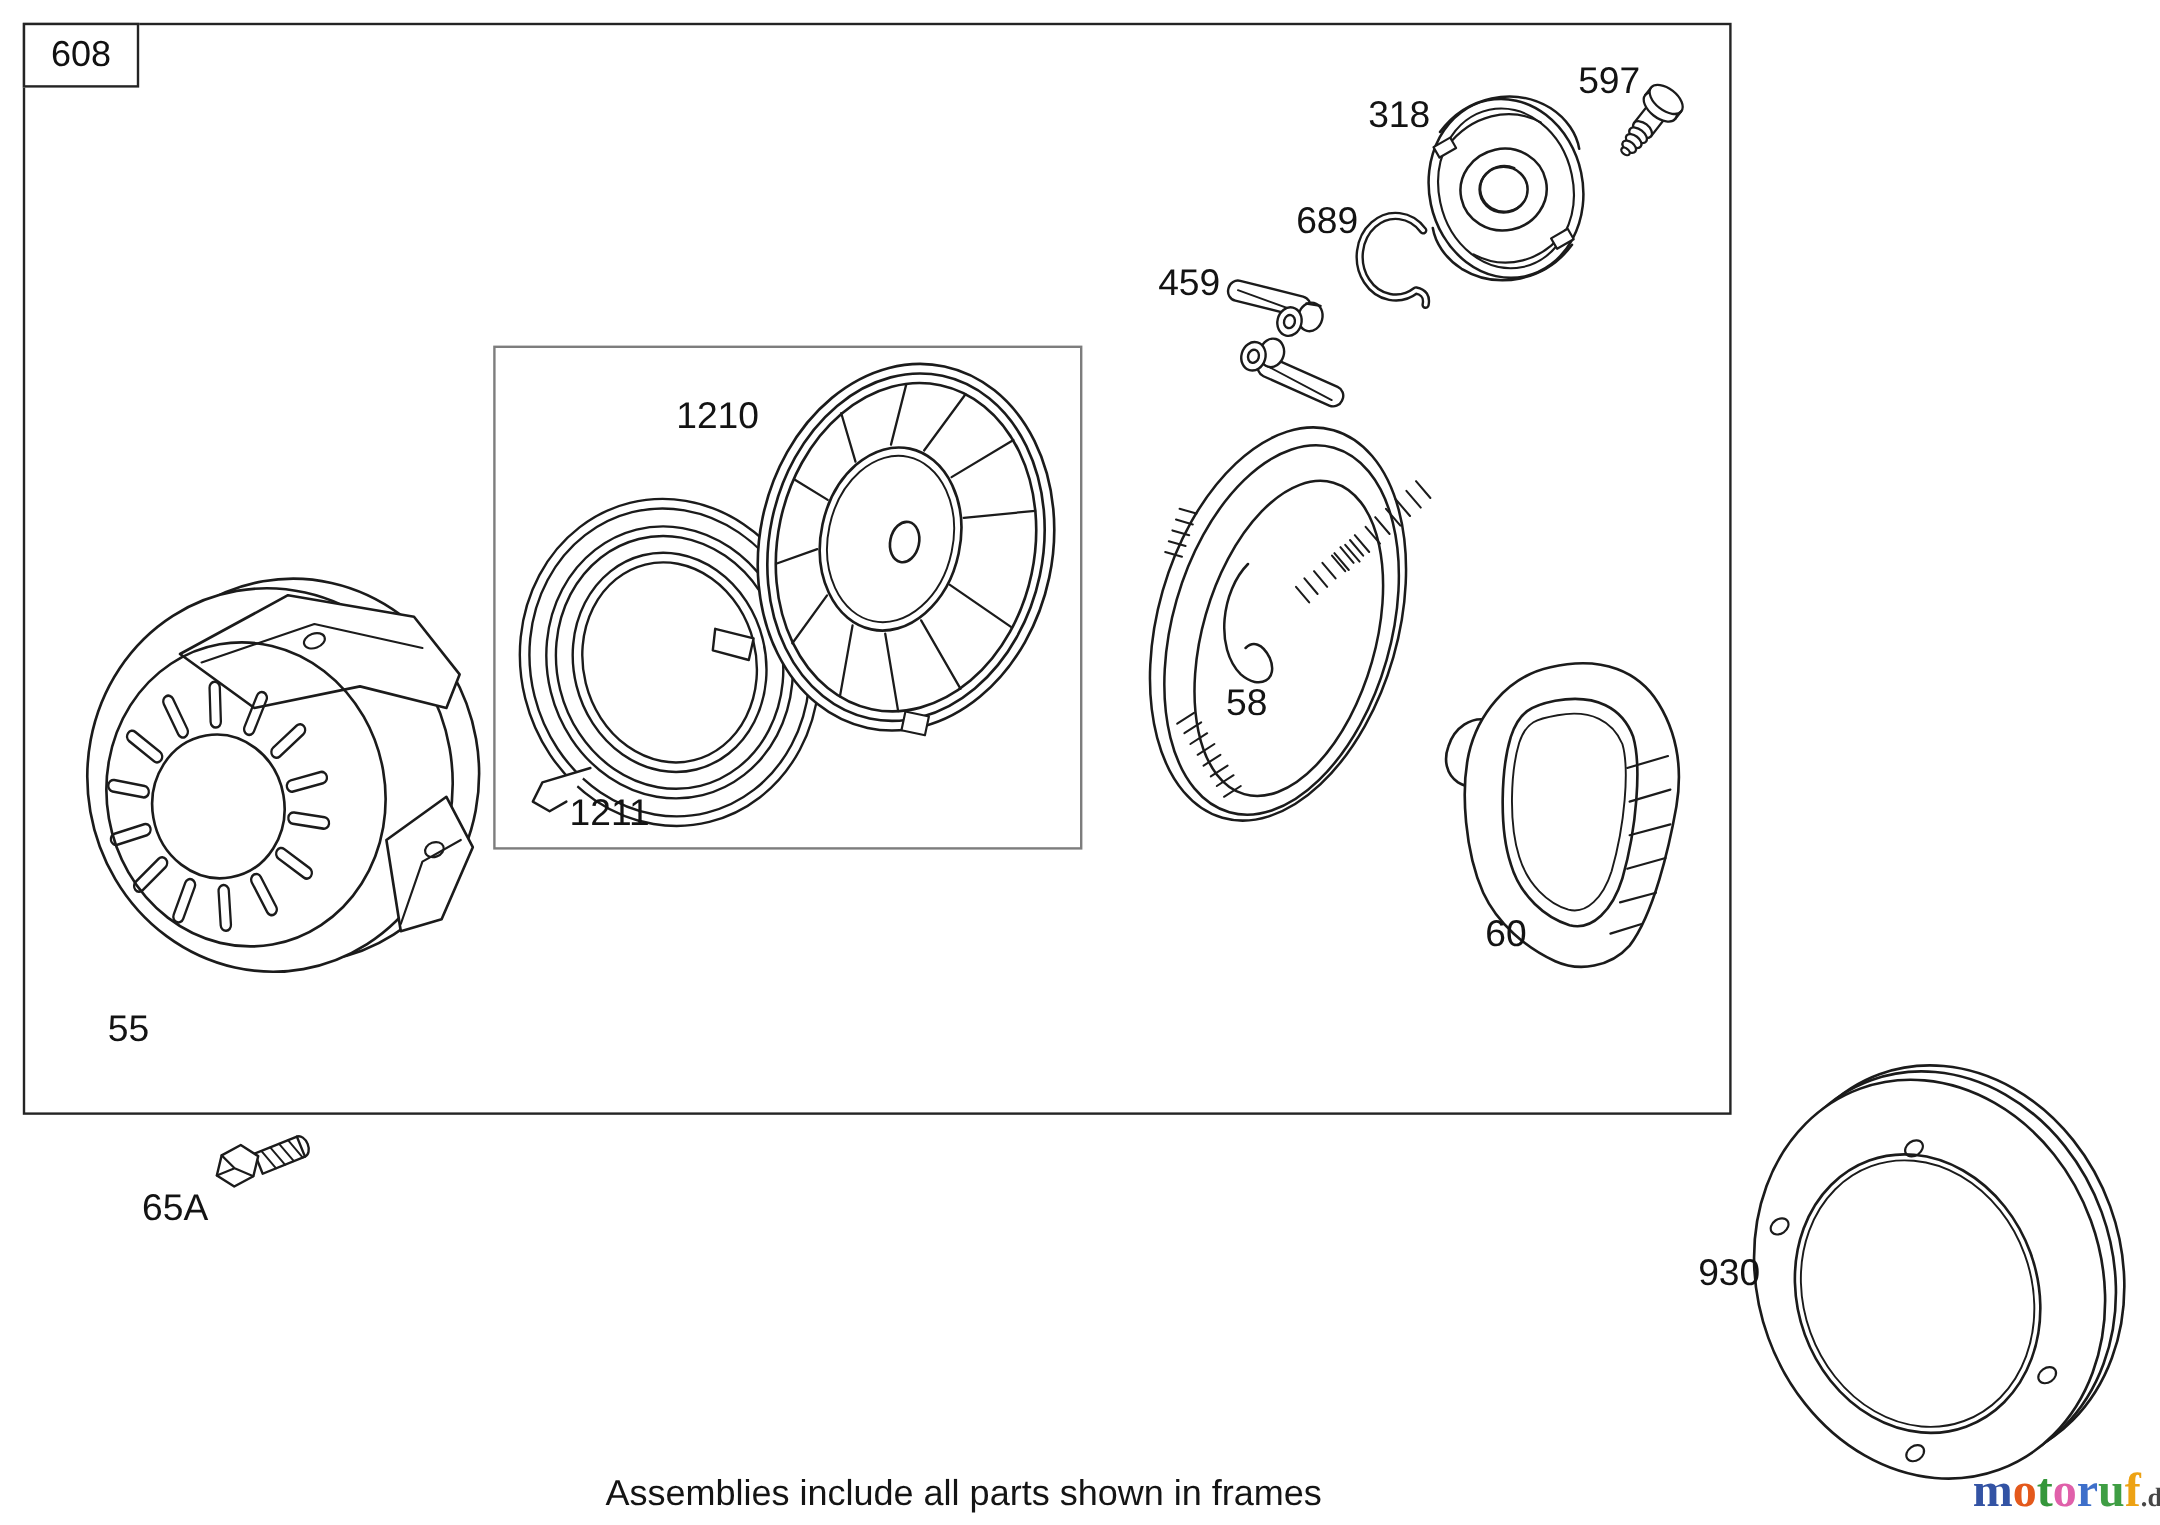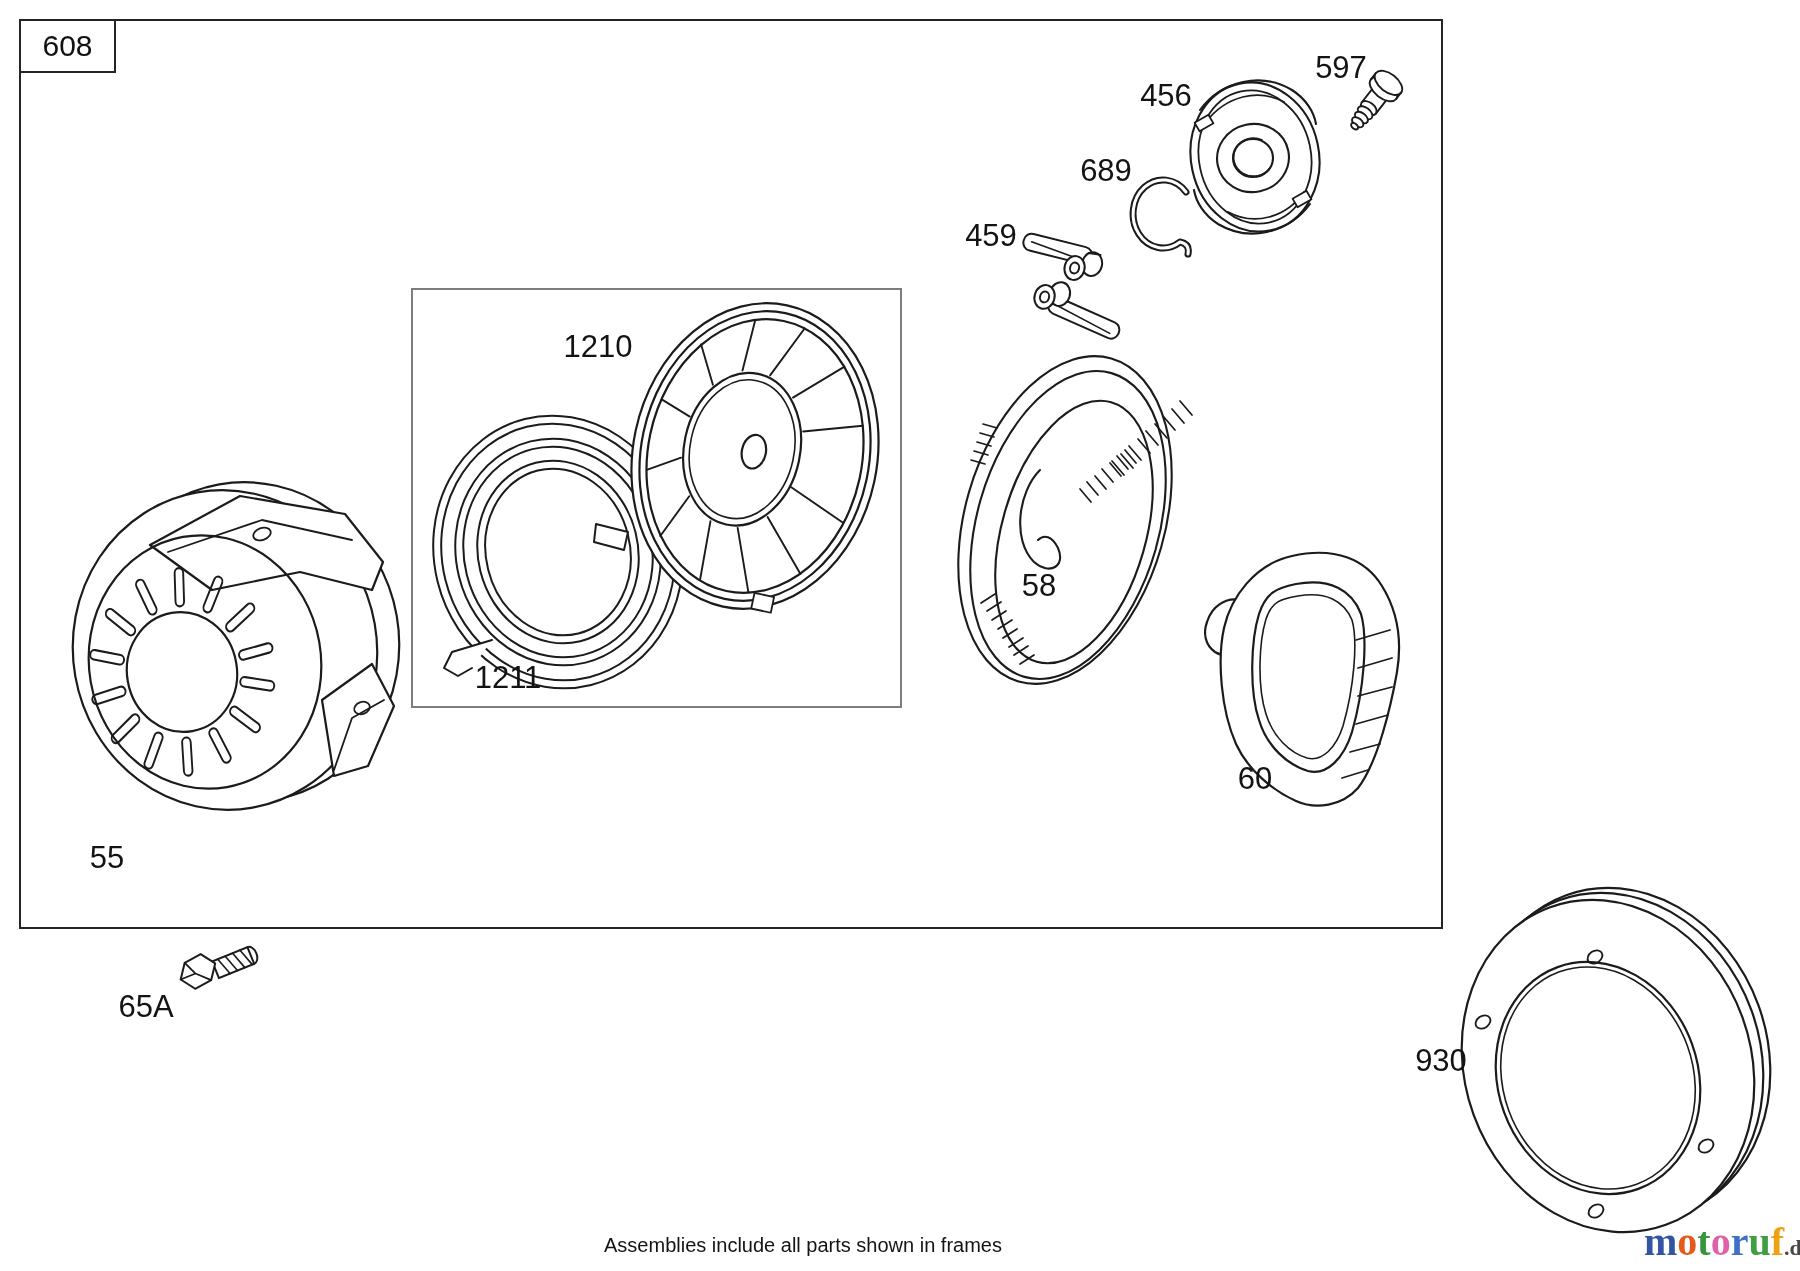--- a/index.html
+++ b/index.html
@@ -21,21 +21,21 @@
     border:2px solid #242424;box-sizing:border-box;background:#ffffff;
     display:flex;align-items:center;justify-content:center;
     font-size:30px;color:#111;
   }
   .part-label{
     position:absolute;transform:translate(-50%,-50%);
     font-size:31px;line-height:1;color:#131313;white-space:nowrap;
   }
   .caption{
     position:absolute;left:803px;top:1245px;transform:translate(-50%,-50%);
-    font-size:20px;color:#141414;white-space:nowrap;
+    font-size:30px;color:#141414;white-space:nowrap;
   }
   .logo{
     position:absolute;left:1644px;top:1222px;white-space:nowrap;
     font-family:"Liberation Serif", serif;font-weight:bold;font-size:40px;line-height:1;
   }
   .logo .tld{font-size:22px;font-weight:bold;}
 </style>
 </head>
 <body>
 
@@ -234,23 +234,23 @@
       </g>
     </g>
   </svg>
 
   <div class="outer-frame"></div>
   <div class="inner-frame"></div>
   <div class="box-608">
     <span>608</span>
   </div>
 
-  <div class="part-label" style="left:1166px;top:95px;">456</div>
+  <div class="part-label" style="left:1166px;top:95px;">318</div>
   <div class="part-label" style="left:1341px;top:67px;">597</div>
-  <div class="part-label" style="left:1106px;top:170px;">689</div>
+  <div class="part-label" style="left:1106px;top:184px;">689</div>
   <div class="part-label" style="left:991px;top:235px;">459</div>
   <div class="part-label" style="left:598px;top:346px;text-align:right;">1210</div>
   <div class="part-label" style="left:472px;top:677px;margin-left:36px;">1211</div>
   <div class="part-label" style="left:1003px;top:585px;margin-left:36px;">58</div>
   <div class="part-label" style="left:1255px;top:778px;">60</div>
   <div class="part-label" style="left:107px;top:857px;">55</div>
   <div class="part-label" style="left:146px;top:1006px;">65A</div>
   <div class="part-label" style="left:1441px;top:1060px;">930</div>
 
   <div class="caption">Assemblies include all parts shown in frames</div>

